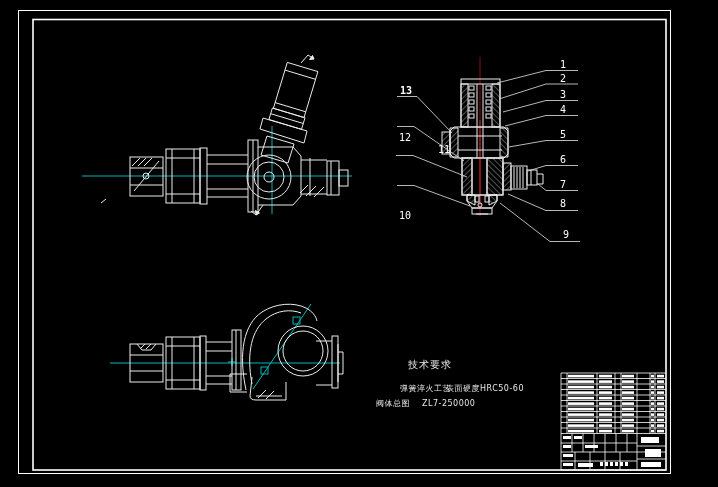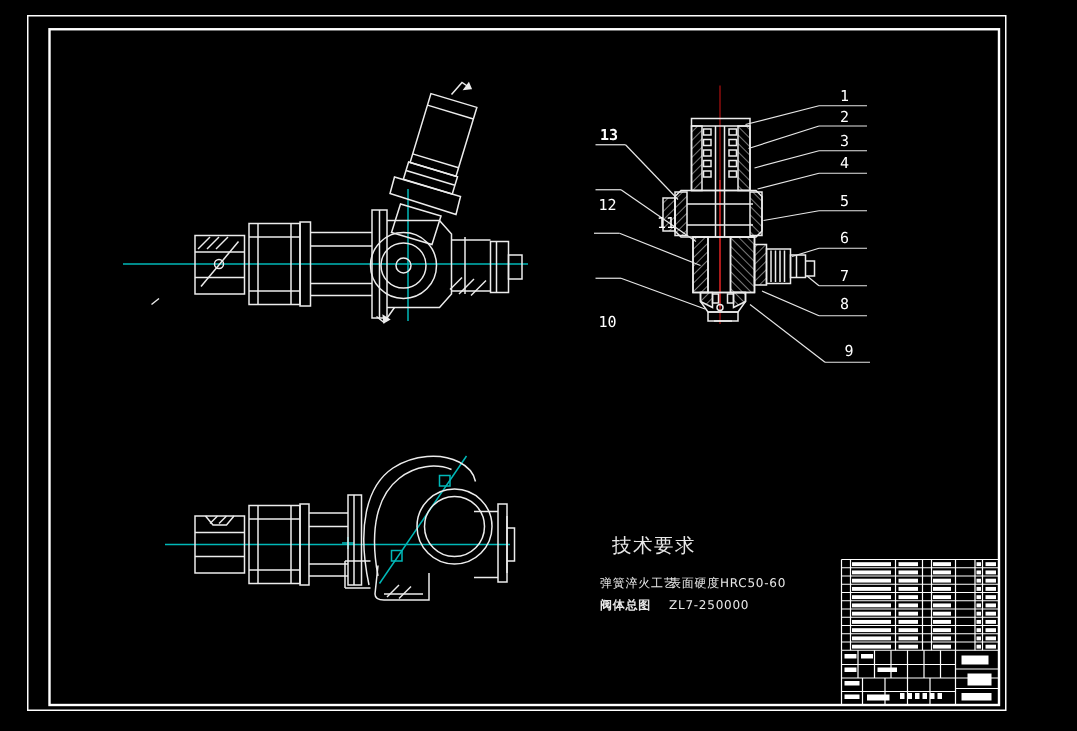--- a/index.html
+++ b/index.html
@@ -3,21 +3,21 @@
 <meta charset="utf-8">
 <style>
   html,body{margin:0;padding:0;background:#000;}
   #sheet{position:relative;width:718px;height:487px;background:#000;overflow:hidden;
          font-family:"DejaVu Sans",sans-serif;}
   svg{position:absolute;left:0;top:0;}
   .callout{position:absolute;width:20px;text-align:center;color:#fff;
            font:10px "DejaVu Sans Mono",monospace;line-height:11px;}
   .tech{position:absolute;color:#e8e8e8;font-size:8px;line-height:9px;white-space:nowrap;
         font-family:"DejaVu Sans",sans-serif;letter-spacing:0.5px;}
-  .tech-title{font-size:13px;letter-spacing:1px;text-align:right;}
+  .tech-title{font-size:10px;letter-spacing:1px;text-align:right;}
 </style>
 </head>
 <body>
 
 <div id="sheet">
 
 <svg width="718" height="487" viewBox="0 0 718 487">
   <defs>
     <pattern id="h45" width="4" height="4" patternUnits="userSpaceOnUse" patternTransform="rotate(45)">
       <line x1="0" y1="0" x2="0" y2="4" stroke="#e8e8e8" stroke-width="0.7"></line>
@@ -355,17 +355,17 @@
 <span class="callout" style="left:556px;top:229px;">9</span>
 <span class="callout" style="left:395px;top:174px;margin-top:36px;">10</span>
 <span class="callout" style="left:394px;top:144px;margin-left:40px;">11</span>
 <span class="callout" style="left:395px;top:132px;">12</span>
 <span class="callout" style="left:396px;top:85px;font-weight:bold;">13</span>
 
 <div>
   <span class="tech tech-title" style="left:408px;top:360px;">技术要求</span>
   <span class="tech" style="left:400px;top:384px;">弹簧淬火工艺</span>
   <span class="tech" style="left:446px;top:384px;">表面硬度HRC50-60</span>
-  <span class="tech" style="left:400px;top:399px;font-weight:bold;">阀体总图</span>
-  <span class="tech" style="left:446px;top:399px;text-align:right;">ZL7-250000</span>
+  <span class="tech" style="left:376px;top:399px;">阀体总图</span>
+  <span class="tech" style="left:422px;top:399px;text-align:right;">ZL7-250000</span>
 </div>
 
 </div>
 
 </body></html>

